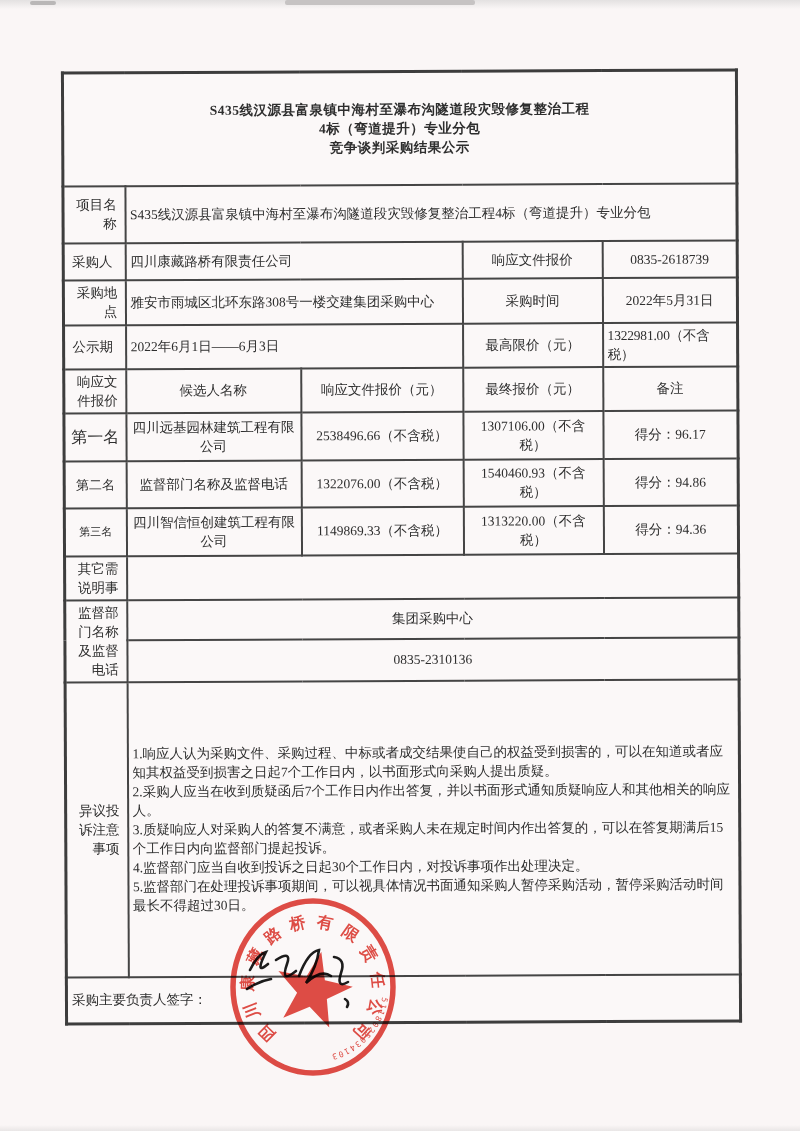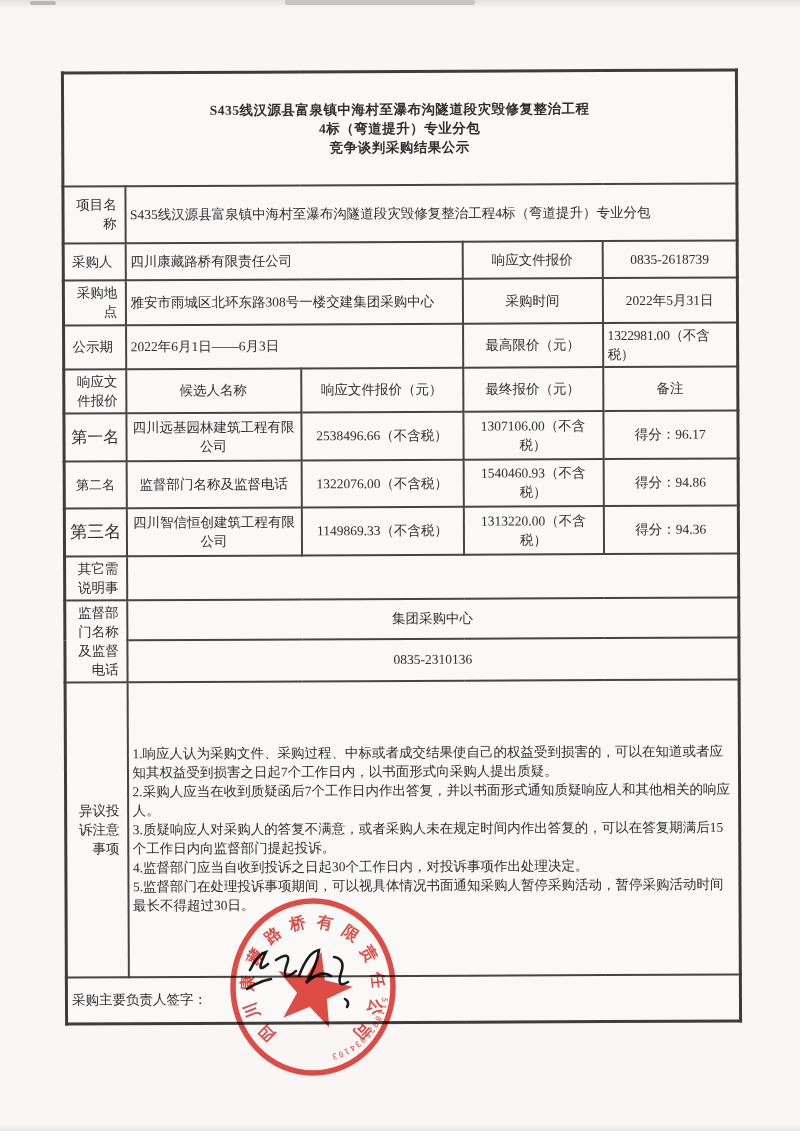--- a/index.html
+++ b/index.html
@@ -123,21 +123,21 @@
     <td class="ctr">得分：96.17</td>
   </tr>
   <tr style="height:47px">
     <td class="ctr" style="font-size:13px">第二名</td>
     <td class="cand-name">监督部门名称及监督电话</td>
     <td class="num">1322076.00（不含税）</td>
     <td class="num">1540460.93（不含税）</td>
     <td class="ctr">得分：94.86</td>
   </tr>
   <tr style="height:48px">
-    <td class="ctr" style="font-size:17px">第三名</td>
+    <td class="ctr" style="font-size:11px">第三名</td>
     <td class="cand-name">四川智信恒创建筑工程有限公司</td>
     <td class="num">1149869.33（不含税）</td>
     <td class="num">1313220.00（不含税）</td>
     <td class="ctr">得分：94.36</td>
   </tr>
 
   <tr style="height:35px">
     <td class="lbl"><span class="lbl-inner">其它需说明事</span></td>
     <td colspan="4"></td>
   </tr>

